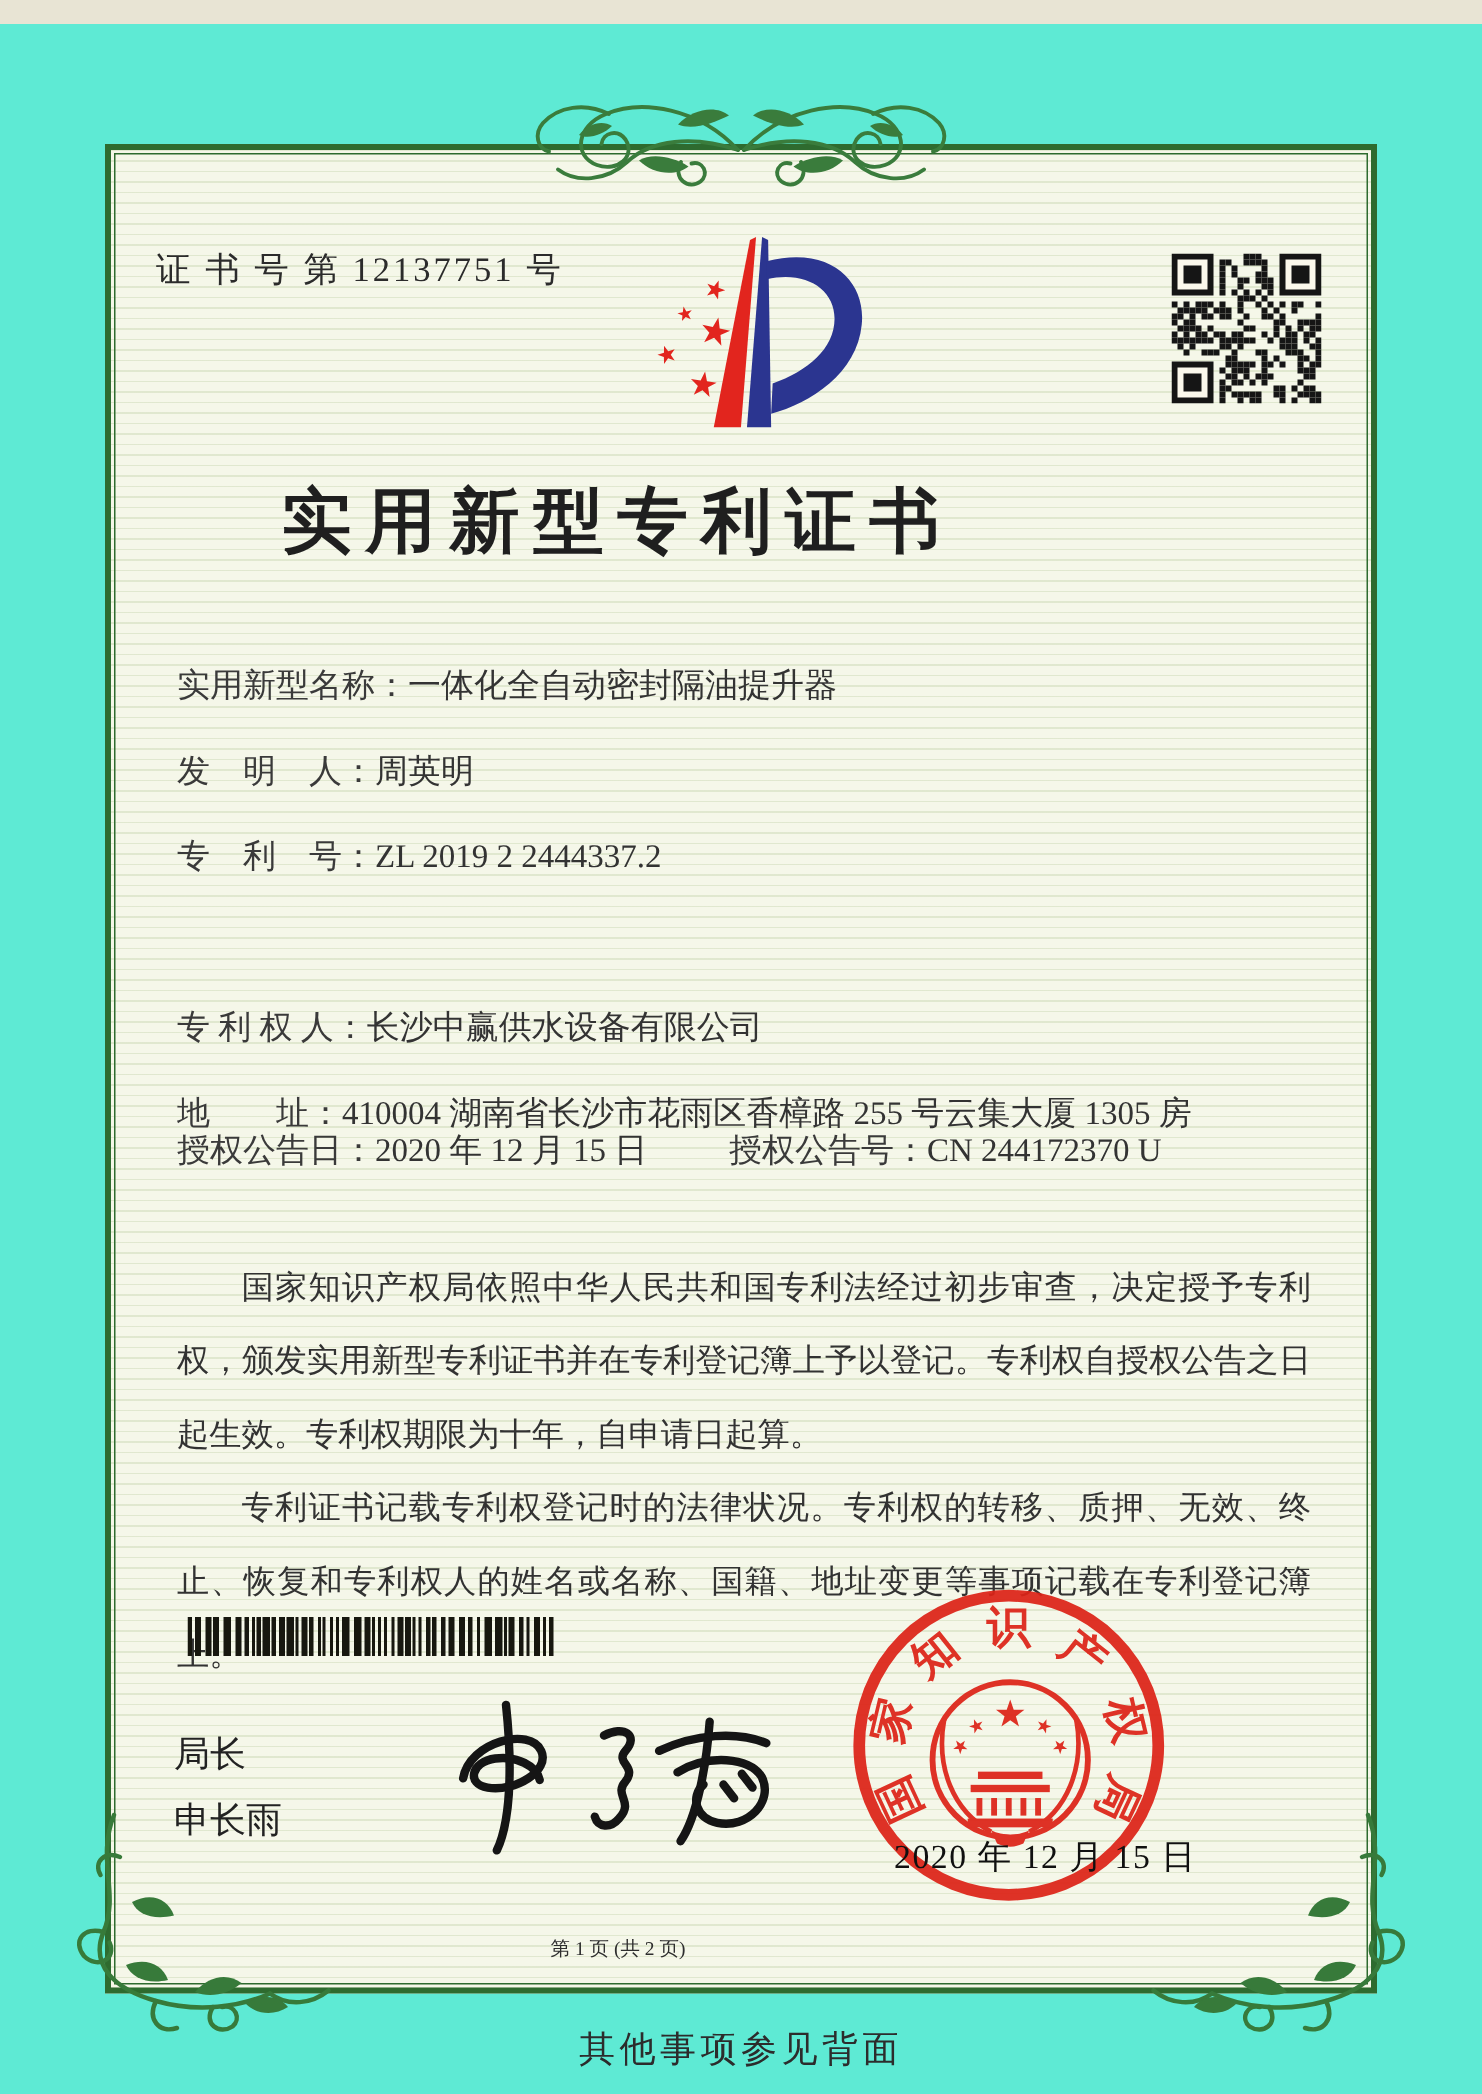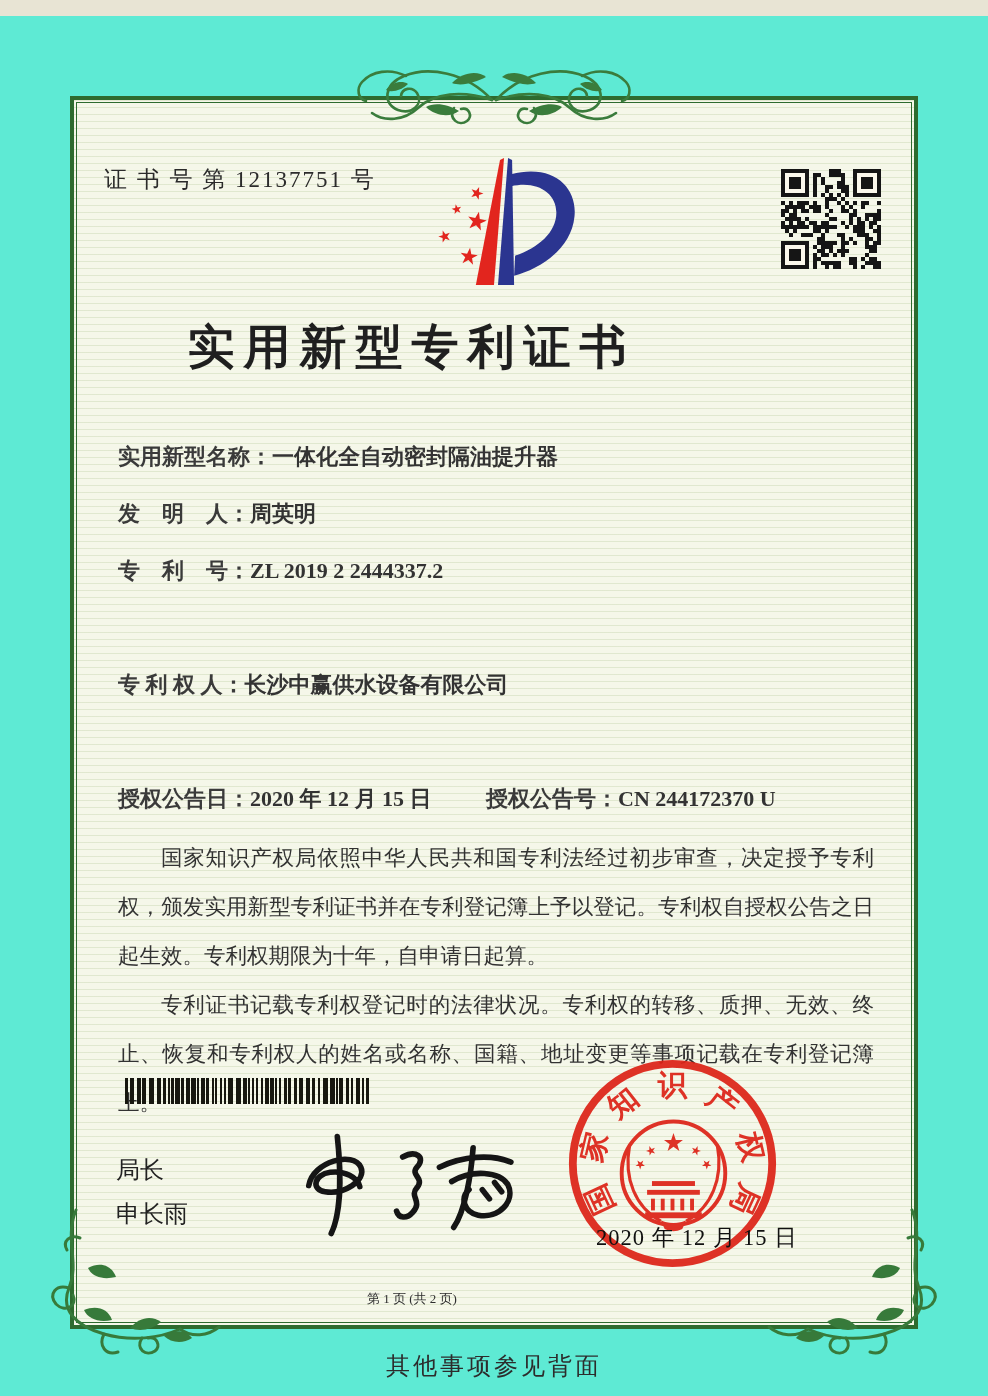--- a/index.html
+++ b/index.html
@@ -18,21 +18,21 @@
         rgba(0,0,0,0) 1px, rgba(0,0,0,0) 7px),
       #f5f7e9;
     z-index:1;
   }
   .frame::after{content:"";position:absolute;inset:2px;border:1px solid #2e6b2f;}
   .flourish{position:absolute;z-index:2;}
   .abs{position:absolute;z-index:3;}
   .cert-no{left:104px;top:148px;font-size:23px;letter-spacing:2px;color:#2b2b2b;}
   .title{left:0;top:300px;width:823px;text-align:center;font-size:47px;font-weight:bold;
          letter-spacing:9px;color:#1f1f1f;}
-  .field-row{left:118px;font-size:22px;white-space:nowrap;color:#3a3a3a;font-weight:bold;}
+  .field-row{left:118px;font-size:22px;white-space:nowrap;color:#3a3a3a;}
   .field-row .lab{color:#3a3a3a;}
   .field-row .val{color:#333;}
   .grant-no{position:absolute;left:368px;top:0;}
   .paras{left:118px;top:818px;width:756px;font-size:21.5px;line-height:49px;
          text-align:justify;color:#323232;}
   .paras p{margin:0;text-indent:2em;}
   .officer{left:116px;top:1132px;font-size:24px;line-height:44px;color:#222;}
   .seal-date{left:596px;top:1206px;font-size:22.5px;color:#101010;letter-spacing:1px;z-index:5;}
   .page-footer{left:0;top:1274px;width:824px;text-align:center;font-size:13px;color:#2e2e2e;}
   .back-note{left:0;top:1334px;width:988px;text-align:center;font-size:24px;
@@ -356,21 +356,24 @@
   </div>
   <div class="abs field-row" style="top:483px;">
     <span class="lab">发　明　人：</span><span class="val">周英明</span>
   </div>
   <div class="abs field-row" style="top:540px;">
     <span class="lab">专　利　号：</span><span class="val">ZL 2019 2 2444337.2</span>
   </div>
   <div class="abs field-row" style="top:654px;">
     <span class="lab">专 利 权 人：</span><span class="val">长沙中赢供水设备有限公司</span>
   </div>
-  <div class="abs field-row" style="top:768px;">
+  <div class="abs field-row" style="top:711px;">
+    <span class="lab">地　　址：</span><span class="val">410004 湖南省长沙市花雨区香樟路 255 号云集大厦 1305 房</span>
+  </div>
+  <div class="abs field-row" style="top:736px;">
     <span><span class="lab">授权公告日：</span><span class="val">2020 年 12 月 15 日</span></span>
     <span class="grant-no"><span class="lab">授权公告号：</span><span class="val">CN 244172370 U</span></span>
   </div>
 
   <div class="abs paras">
     <p>国家知识产权局依照中华人民共和国专利法经过初步审查，决定授予专利权，颁发实用新型专利证书并在专利登记簿上予以登记。专利权自授权公告之日起生效。专利权期限为十年，自申请日起算。</p>
     <p>专利证书记载专利权登记时的法律状况。专利权的转移、质押、无效、终止、恢复和专利权人的姓名或名称、国籍、地址变更等事项记载在专利登记簿上。</p>
   </div>
 
   <svg class="abs" style="left:125px;top:1062px;" width="248" height="26" viewBox="0 0 248 26" preserveAspectRatio="none" id="barcode-svg">

